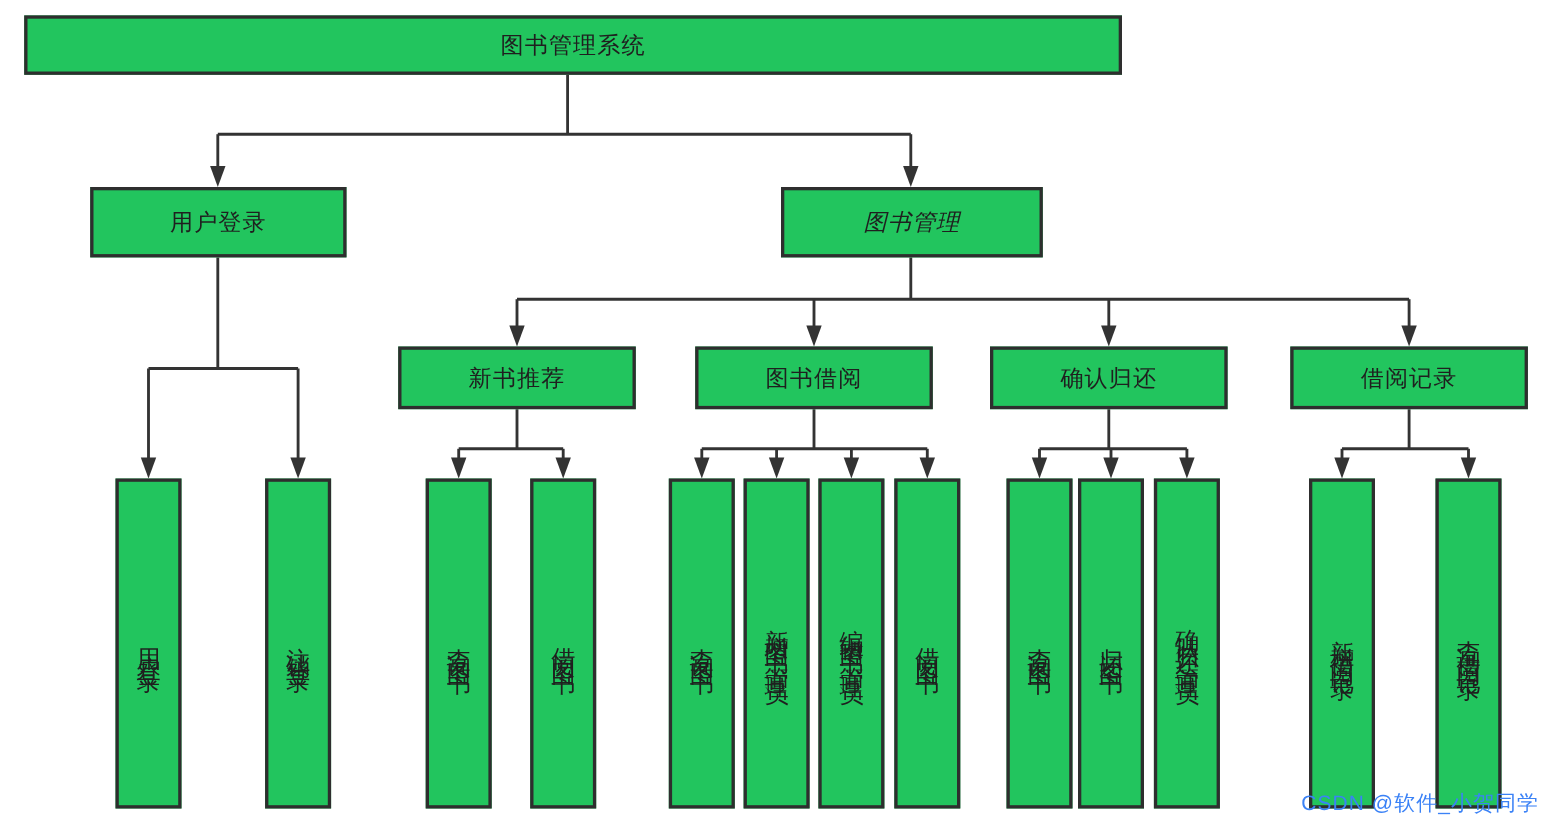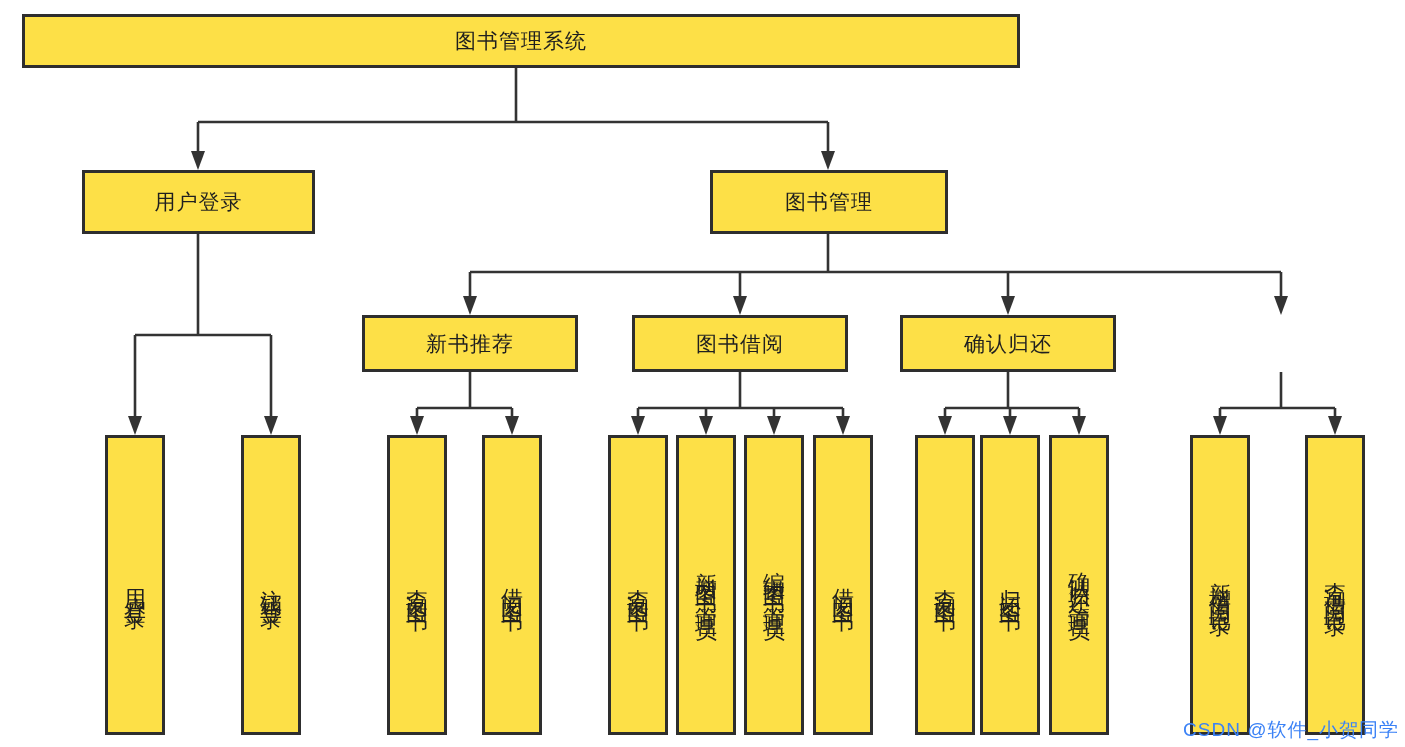--- a/index.html
+++ b/index.html
@@ -18,21 +18,21 @@
   .connectors {
     position: absolute;
     left: 0;
     top: 0;
     width: 1405px;
     height: 747px;
   }
   .box {
     position: absolute;
     box-sizing: border-box;
-    background: #fde047;
+    background: #22c55e;
     border: 3px solid #2e2e2e;
     color: #1f1f1f;
     display: flex;
     align-items: center;
     justify-content: center;
     text-align: center;
   }
   .box.h {
     font-size: 21px;
     letter-spacing: 1px;
@@ -126,25 +126,26 @@
       <polygon points="1010,435 1003,416 1017,416"></polygon>
       <polygon points="1079,435 1072,416 1086,416"></polygon>
       <polygon points="1220,435 1213,416 1227,416"></polygon>
       <polygon points="1335,435 1328,416 1342,416"></polygon>
     </g>
   </svg>
 
   <div class="box h root" style="left:22px; top:14px; width:998px; height:54px;">图书管理系统</div>
 
   <div class="box h" style="left:82px; top:170px; width:233px; height:64px;">用户登录</div>
-  <div class="box h" style="left:710px; top:170px; width:238px; height:64px;">图书管理</div>
+  <div class="box h" style="left:710px; top:170px; width:238px; height:64px;font-style:italic;">图书管理</div>
 
   <div class="box h" style="left:632px; top:315px; width:216px; height:57px;">图书借阅</div>
   <div class="box h" style="left:362px; top:315px; width:216px; height:57px;">新书推荐</div>
   <div class="box h" style="left:900px; top:315px; width:216px; height:57px;">确认归还</div>
+  <div class="box h" style="left:1173px; top:315px; width:216px; height:57px;">借阅记录</div>
 
   <div class="box v" style="left:105px; top:435px; width:60px; height:300px;">用户登录</div>
   <div class="box v" style="left:241px; top:435px; width:60px; height:300px;">注销登录</div>
 
   <div class="box v" style="left:387px; top:435px; width:60px; height:300px;">查询图书</div>
   <div class="box v" style="left:482px; top:435px; width:60px; height:300px;">借阅图书</div>
 
   <div class="box v" style="left:608px; top:435px; width:60px; height:300px;">查询图书</div>
   <div class="box v" style="left:676px; top:435px; width:60px; height:300px;">新增图书（管理员）</div>
   <div class="box v" style="left:744px; top:435px; width:60px; height:300px;">编辑图书（管理员）</div>

